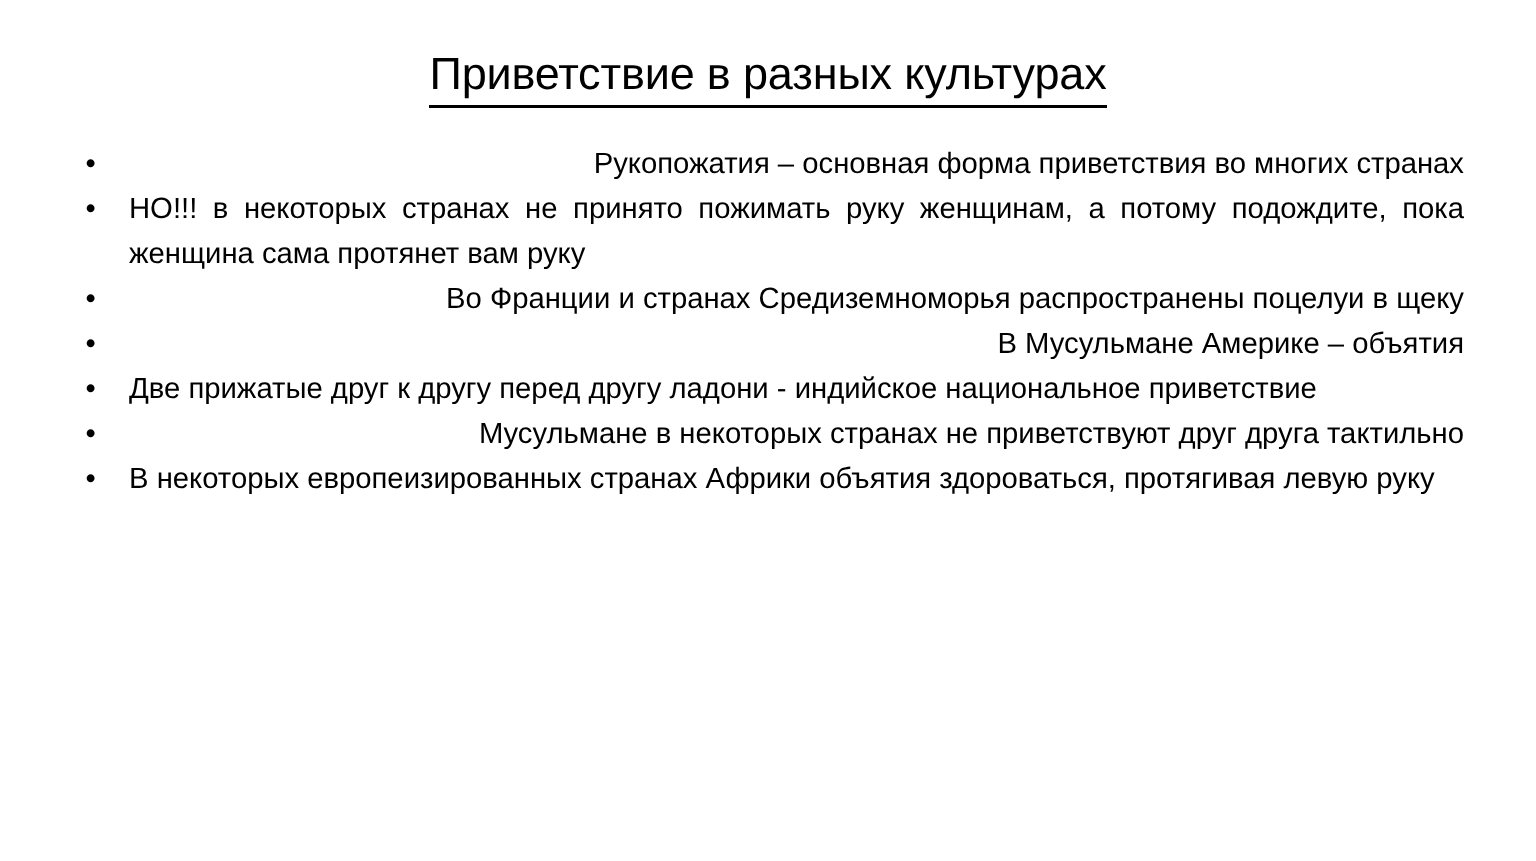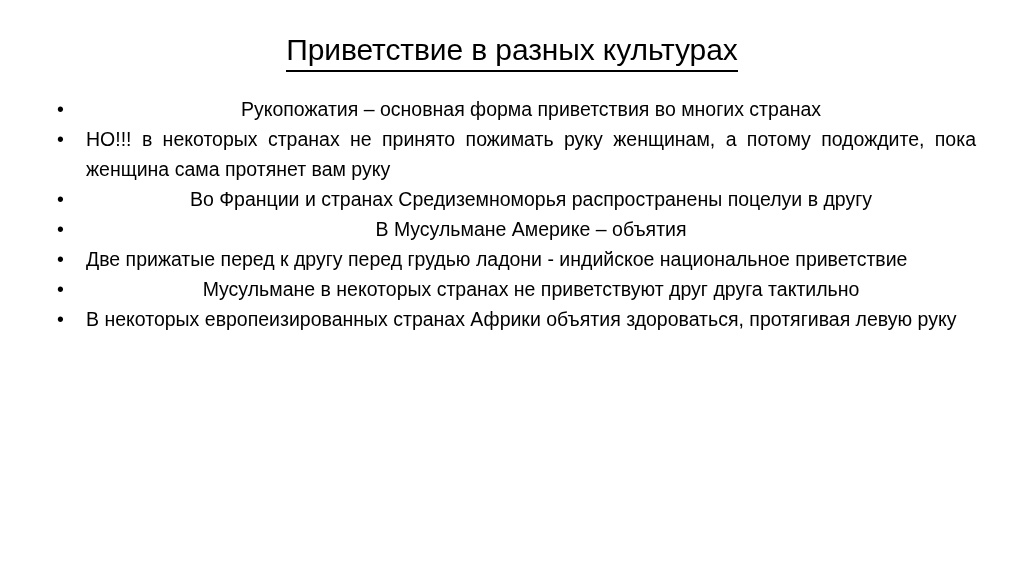--- a/index.html
+++ b/index.html
@@ -72,21 +72,21 @@
     line-height: 30px;
     text-align: left;
     color: #000000;
     user-select: none;
   }
   .bullet-text {
     display: block;
   }
   
   .bullet-item.single-line .bullet-text {
-    text-align: center;
+    text-align: right;
   }
 </style>
 </head>
 <body>
 
 <div class="slide">
 
   <div class="slide-title">
     <span class="title-text">Приветствие в разных культурах</span>
   </div>
@@ -98,31 +98,31 @@
       <span class="bullet-text">Рукопожатия – основная форма приветствия во многих странах</span>
     </li>
 
     <li class="bullet-item">
       <span class="bullet-marker">•</span>
       <span class="bullet-text">НО!!! в некоторых странах не принято пожимать руку женщинам, а потому подождите, пока женщина сама протянет вам руку</span>
     </li>
 
     <li class="bullet-item single-line">
       <span class="bullet-marker">•</span>
-      <span class="bullet-text">Во Франции и странах Средиземноморья распространены поцелуи в другу</span>
+      <span class="bullet-text">Во Франции и странах Средиземноморья распространены поцелуи в щеку</span>
     </li>
 
     <li class="bullet-item single-line">
       <span class="bullet-marker">•</span>
       <span class="bullet-text">В Мусульмане Америке – объятия</span>
     </li>
 
     <li class="bullet-item">
       <span class="bullet-marker">•</span>
-      <span class="bullet-text">Две прижатые перед к другу перед грудью ладони - индийское национальное приветствие</span>
+      <span class="bullet-text">Две прижатые друг к другу перед другу ладони - индийское национальное приветствие</span>
     </li>
 
     <li class="bullet-item single-line">
       <span class="bullet-marker">•</span>
       <span class="bullet-text">Мусульмане в некоторых странах не приветствуют друг друга тактильно</span>
     </li>
 
     <li class="bullet-item">
       <span class="bullet-marker">•</span>
       <span class="bullet-text">В некоторых европеизированных странах Африки объятия здороваться, протягивая левую руку</span>

